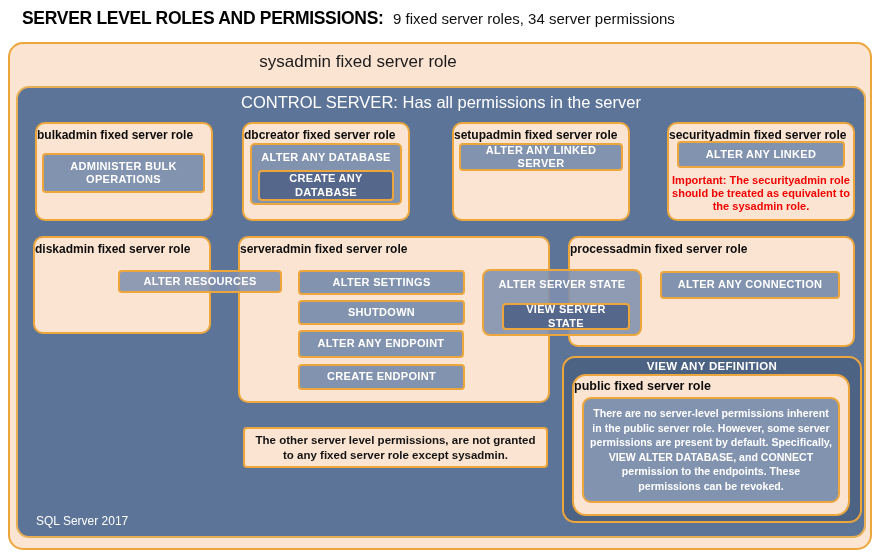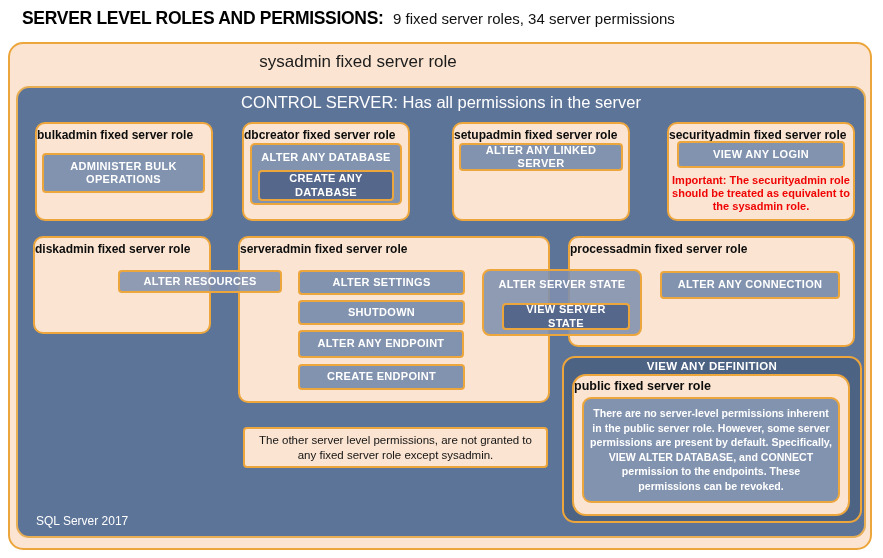--- a/index.html
+++ b/index.html
@@ -33,21 +33,21 @@
     padding:1px 4px;}
   .perm-container{display:block;padding:0;border-radius:5px;}
   .perm-container .perm-head{display:block;padding-top:6px;text-align:center;}
   .perm-dark{background:#55678B;z-index:5;}
   .perm-overlay{background:rgba(128,144,174,0.88);border-radius:8px;z-index:4;
     display:block;padding-top:7px;text-align:center;}
   .warning{font-size:11px;font-weight:bold;color:#F00505;text-align:center;
     line-height:1.18;z-index:3;}
   .note{background:#FBE4D1;border:2px solid #EDA63C;border-radius:4px;z-index:2;
     display:flex;align-items:center;justify-content:center;text-align:center;
-    font-size:11.5px;font-weight:normal;color:#141414;line-height:1.3;padding:2px 6px;}
+    font-size:11.5px;font-weight:bold;color:#141414;line-height:1.3;padding:2px 6px;}
   .viewdef{background:#4D6384;border:2px solid #EDA63C;border-radius:13px;z-index:2;}
   .viewdef-label{text-align:center;font-size:11.5px;font-weight:bold;color:#ffffff;
     letter-spacing:0.3px;z-index:3;}
   .public-box{background:#FBE4D1;border:2px solid #EDA63C;border-radius:14px;z-index:3;}
   .desc{background:#8293AF;border:2px solid #EDA63C;border-radius:9px;z-index:4;
     font-size:10.6px;font-weight:bold;color:#ffffff;text-align:center;line-height:1.38;
     padding:7px 6px;}
   .footer{font-size:12px;color:#ffffff;z-index:3;}
 </style>
 </head>
@@ -80,21 +80,21 @@
   <div class="abs perm perm-dark" style="left:258px;top:170px;width:136px;height:31px;">CREATE ANY DATABASE</div>
 
   <div class="abs box" style="left:452px;top:122px;width:178px;height:99px;">
     <div class="box-title">setupadmin fixed server role</div>
   </div>
   <div class="abs perm" style="left:459px;top:143px;width:164px;height:28px;">ALTER ANY LINKED SERVER</div>
 
   <div class="abs box" style="left:667px;top:122px;width:188px;height:99px;">
     <div class="box-title">securityadmin fixed server role</div>
   </div>
-  <div class="abs perm" style="left:677px;top:141px;width:168px;height:27px;">VIEW ANY LOGIN</div>
+  <div class="abs perm" style="left:677px;top:141px;width:168px;height:27px;">ALTER ANY LINKED</div>
   <div class="abs warning" style="left:672px;top:174px;width:178px;">Important: The securityadmin role should be treated as equivalent to the sysadmin role.</div>
 
   <div class="abs box" style="left:33px;top:236px;width:178px;height:98px;">
     <div class="box-title">diskadmin fixed server role</div>
   </div>
   <div class="abs perm" style="left:118px;top:270px;width:164px;height:23px;background:rgba(128,144,174,0.88);z-index:4;">ALTER RESOURCES</div>
 
   <div class="abs box" style="left:238px;top:236px;width:312px;height:167px;">
     <div class="box-title">serveradmin fixed server role</div>
   </div>

